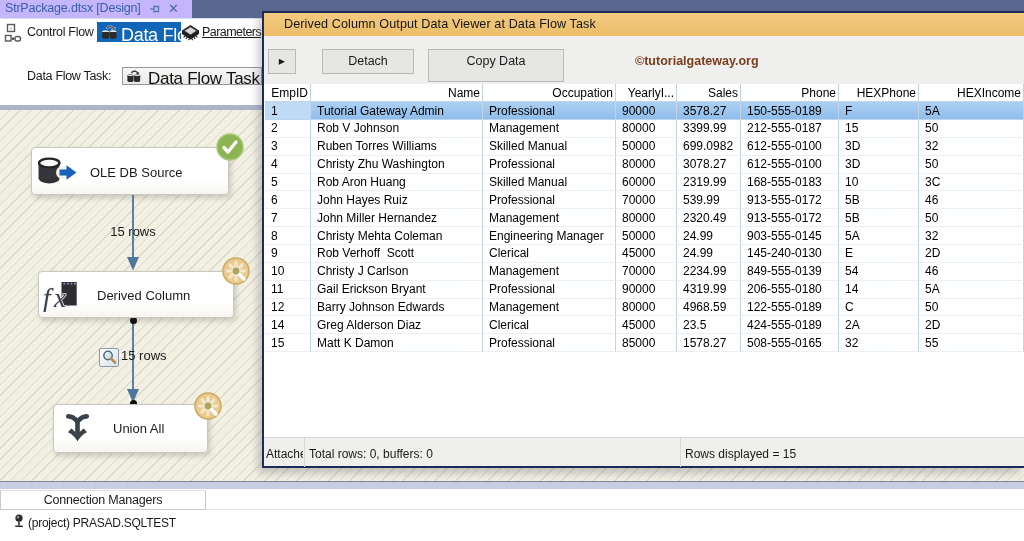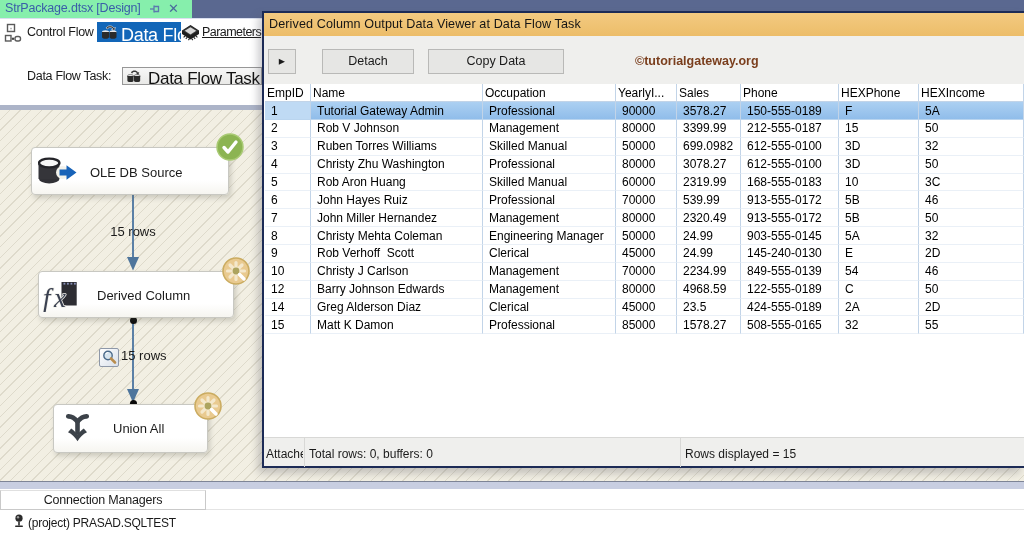--- a/index.html
+++ b/index.html
@@ -2,21 +2,21 @@
 <html><head>
 <meta charset="utf-8">
 <style>
 * { margin:0; padding:0; box-sizing:border-box; }
 html,body { width:1024px; height:541px; overflow:hidden; }
 body { position:relative; font-family:"Liberation Sans", sans-serif; background:#fff; }
 .abs { position:absolute; }
 
 
 #tabstrip { left:0; top:0; width:1024px; height:18px; background:#5A6890; }
-#doctab { left:0; top:0; width:192px; height:18px; background:#86efac; color:#3A5EA8; font-size:12.5px; letter-spacing:-0.2px; line-height:17px; padding-left:5px; }
+#doctab { left:0; top:0; width:192px; height:18px; background:#c4b5fd; color:#3A5EA8; font-size:12.5px; letter-spacing:-0.2px; line-height:17px; padding-left:5px; }
 #pin { left:149px; top:3px; }
 #closex { left:168px; top:1px; color:#4A6A9C; font-size:13px; line-height:15px; }
 
 
 #toolwrap { left:0; top:18px; width:1024px; height:87px; background:#ffffff; border-top:1px solid #D9DFF0; }
 .tbtext { font-size:12.5px; letter-spacing:-0.3px; color:#1a1a1a; }
 #cficon { left:4px; top:23px; }
 #cftext { left:27px; top:25px; }
 #dftab { left:97px; top:22px; width:84px; height:20px; background:#1266B8; }
 #dftext { left:121px; top:25px; color:#ffffff; font-weight:400; font-size:18px; letter-spacing:-0.3px; }
@@ -63,34 +63,34 @@
 
 
 .badge { width:28px; height:28px; }
 #badgegreen { left:216px; top:133px; }
 #badgegold1 { left:222px; top:257px; }
 #badgegold2 { left:194px; top:392px; }
 
 
 #dialog { left:262px; top:11px; width:762px; height:457px; background:#EFEFED;
   border:2px solid #1C2B56; border-right:none; box-shadow:-4px 5px 8px rgba(90,90,100,0.32); }
-#dlgtitle { left:0; top:0; width:760px; height:23px; background:linear-gradient(#F3CA81,#ECBD69); font-size:12.6px; letter-spacing:0.1px; color:#151515; line-height:23px; padding-left:5px; }
+#dlgtitle { left:0; top:0; width:760px; height:23px; background:linear-gradient(#F3CA81,#ECBD69); font-size:12.6px; letter-spacing:0.1px; color:#151515; line-height:23px; padding-left:20px; }
 .btn { background:#E6E6E4; border:1px solid #B9B9B7; font-size:12.5px; color:#1a1a1a; text-align:center; line-height:23px; }
 #btnsmall { left:4px; top:36px; width:28px; height:25px; }
 #btndetach { left:58px; top:36px; width:92px; height:25px; }
-#btncopy { left:164px; top:36px; width:136px; height:25px; }
+#btncopy { left:164px; top:36px; width:136px; height:33px; }
 #watermark { left:371px; top:41px; font-size:12.5px; font-weight:bold; color:#7A3E1D; }
 
 
 #gridbg { left:0; top:71px; width:760px; height:353px; background:#ffffff; }
 #grid { left:1px; top:71.3px; border-collapse:separate; border-spacing:0; table-layout:fixed; width:759px; background:#fff; }
 #grid td, #grid th { height:17.87px; font-size:12px; font-weight:normal; color:#000;
   border-right:1px solid #C2D4E8; border-bottom:1px solid #EAF0F7; padding:0 2px 0 6px;
   overflow:hidden; white-space:nowrap; }
-#grid th { text-align:left; border-bottom:1px solid #C2D4E8; padding:0 2px; background:#fff; }
+#grid th { text-align:right; border-bottom:1px solid #C2D4E8; padding:0 2px; background:#fff; }
 #grid tr.sel td { background:linear-gradient(#ACD0F2,#90BDEA); border-bottom:1px solid #BAD5EF; }
 #grid tr.sel td:first-child { background:#BFDAF4; }
 #gridwhite { left:1px; top:357px; width:759px; height:67px; background:#ffffff; }
 
 
 #status { left:0; top:424px; width:760px; height:29px; background:#EFEFED; border-top:1px solid #D8D8D6; font-size:12px; color:#1a1a1a; }
 #st1 { left:2px; top:9px; width:37px; overflow:hidden; white-space:nowrap; }
 #stsep1 { left:40px; top:0; width:1px; height:29px; background:#D8D8D6; }
 #st2 { left:45px; top:9px;text-align:center; }
 #stsep2 { left:416px; top:0; width:1px; height:29px; background:#D8D8D6; }
@@ -382,20 +382,30 @@
           <td>10</td>
           <td>Christy J Carlson</td>
           <td>Management</td>
           <td>70000</td>
           <td>2234.99</td>
           <td>849-555-0139</td>
           <td>54</td>
           <td>46</td>
         </tr>
     <tr>
+          <td>11</td>
+          <td>Gail Erickson Bryant</td>
+          <td>Professional</td>
+          <td>90000</td>
+          <td>4319.99</td>
+          <td>206-555-0180</td>
+          <td>14</td>
+          <td>5A</td>
+        </tr>
+    <tr>
           <td>12</td>
           <td>Barry Johnson Edwards</td>
           <td>Management</td>
           <td>80000</td>
           <td>4968.59</td>
           <td>122-555-0189</td>
           <td>C</td>
           <td>50</td>
         </tr>
     <tr>

